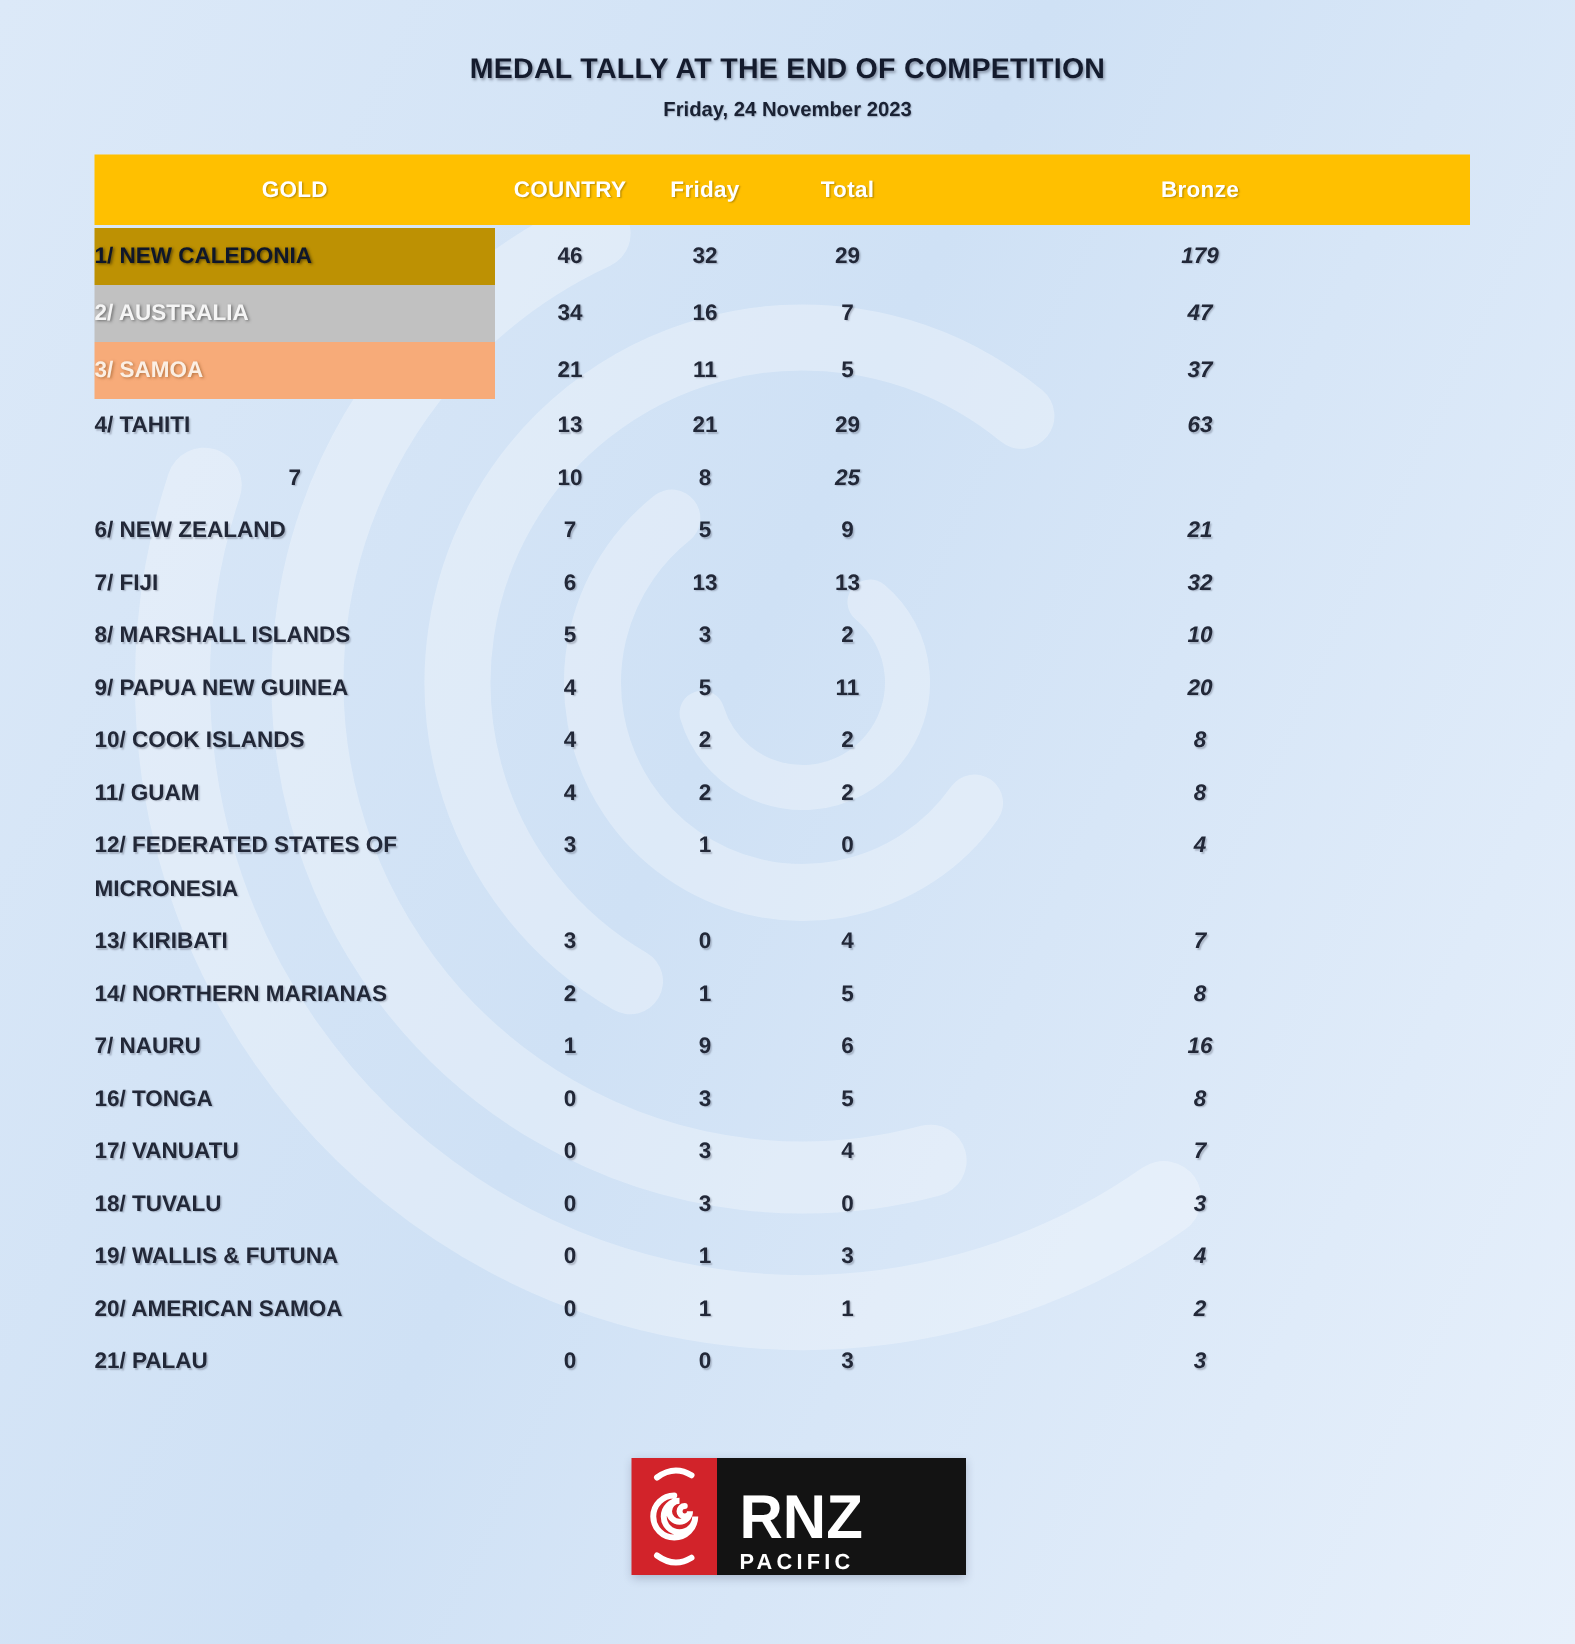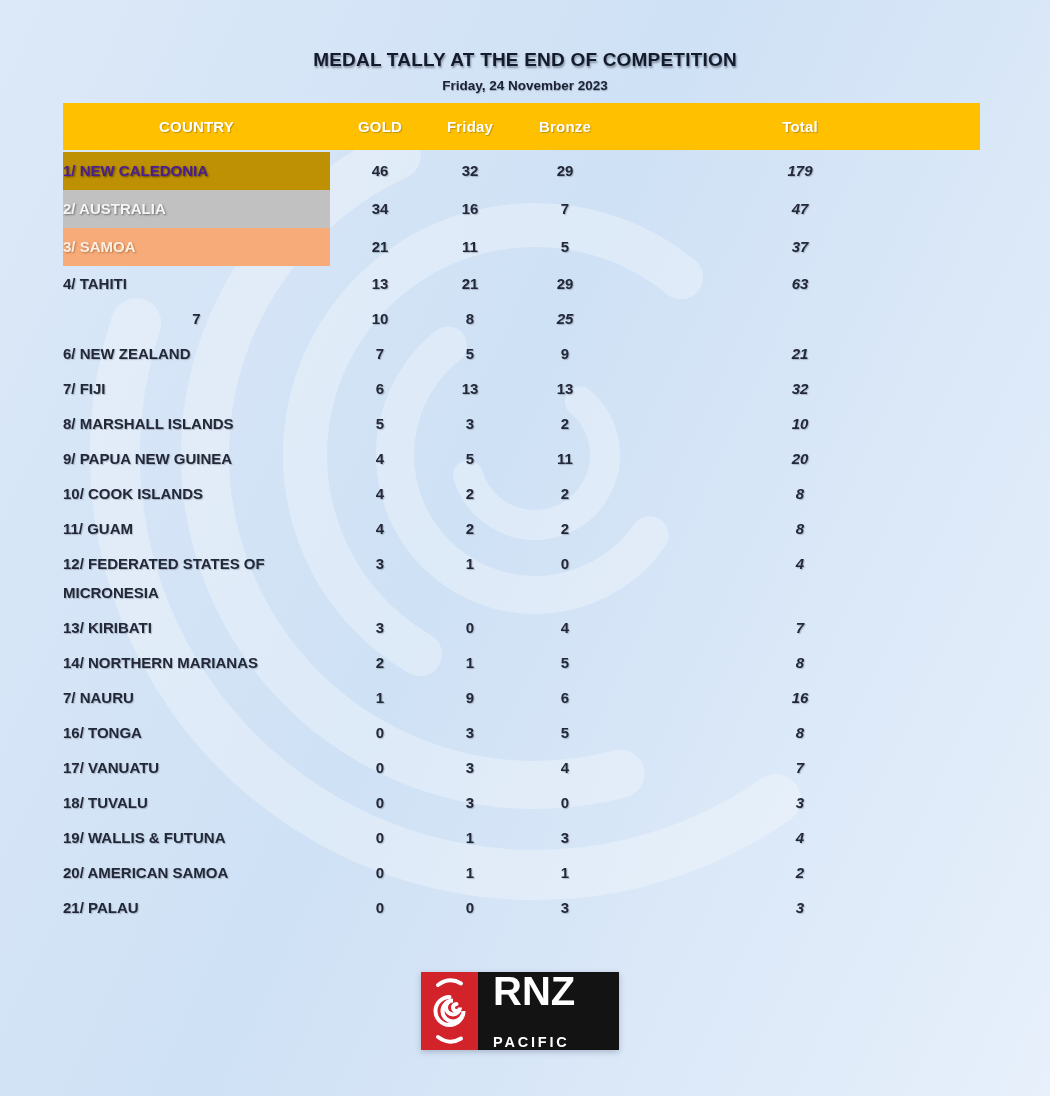--- a/index.html
+++ b/index.html
@@ -3,21 +3,21 @@
 <meta charset="utf-8">
 <style>
   html,body { margin:0; padding:0; background:#ffffff; }
   .canvas {
     position:relative; width:1050px; height:1096px; overflow:hidden;
     background:linear-gradient(115deg, #dce9f8 0%, #cfe1f5 45%, #e7f0fb 100%);
     font-family:"Liberation Sans", sans-serif;
   }
   .watermark { position:absolute; top:0; left:0; pointer-events:none; }
 
-  .titles { position:absolute; top:49px; left:0; width:100%; text-align:center; }
+  .titles { position:absolute; top:36px; left:0; width:100%; text-align:center; }
   .title {
     font-size:19px; font-weight:bold; color:#141b2d; letter-spacing:0.2px;
     text-shadow:1px 1.5px 2px rgba(20,25,45,0.40);
   }
   .subtitle {
     margin-top:7px; font-size:13.5px; font-weight:bold; color:#1a2234;
     text-shadow:0.5px 1px 1px rgba(20,25,45,0.30);
   }
 
   .medal-table { position:absolute; left:63px; top:103px; width:917px; }
@@ -33,30 +33,30 @@
     padding-left:12px; padding-right:10px; text-align:left; line-height:29px;
     color:#222838; font-weight:bold; font-size:15px;
     text-shadow:1px 1px 1px rgba(30,35,55,0.25);
   }
   .num {
     text-align:center; line-height:29px; font-size:15px; font-weight:bold; color:#222838;
     text-shadow:1px 1px 1px rgba(30,35,55,0.25);
   }
   .c-total { font-style:italic; }
   .trow.hl .c-country, .trow.hl .num { line-height:32px; }
-  .c-country.gold   { background:#BD9103; color:#4c1d95; text-shadow:1px 1px 2px rgba(60,45,0,0.75); }
+  .c-country.gold   { background:#BD9103; color:#0f172a; text-shadow:1px 1px 2px rgba(60,45,0,0.75); }
   .c-country.silver { background:#C1C1C1; color:#F5F5F5; text-shadow:1px 1px 2px rgba(80,80,80,0.75); }
   .c-country.bronze { background:#F7AB79; color:#FBEFE4; text-shadow:1px 1px 2px rgba(150,90,40,0.65); }
 
   .logo { position:absolute; left:421px; top:972px; display:flex; height:78px;
           box-shadow:0 2px 6px rgba(30,40,70,0.25); }
   .logo-red { width:57px; background:#D2232A; position:relative; }
   .logo-black {
-    width:141px; background:#131313; color:#ffffff; padding-left:15px; box-sizing:border-box;
-    display:flex; flex-direction:column; justify-content:space-between;
+    width:166px; background:#131313; color:#ffffff; padding-left:15px; box-sizing:border-box;
+    display:flex; flex-direction:column; justify-content:flex-end;
   }
   .logo-rnz { font-size:40px; font-weight:bold; line-height:0.95; transform:scaleY(1.03); transform-origin:left center; }
   .logo-pacific { font-size:14.5px; font-weight:bold; letter-spacing:2.8px; margin-top:3px; }
 </style>
 </head>
 <body>
 
 <div class="canvas">
 
   <svg class="watermark" width="1050" height="1096" viewBox="0 0 1050 1096">
@@ -69,25 +69,25 @@
     </g>
   </svg>
 
   <div class="titles">
     <div class="title">MEDAL TALLY AT THE END OF COMPETITION</div>
     <div class="subtitle">Friday, 24 November 2023</div>
   </div>
 
   <div class="medal-table">
     <div class="thead">
+      <div class="hcell">GOLD</div>
       <div class="hcell">COUNTRY</div>
-      <div class="hcell">GOLD</div>
       <div class="hcell">Friday</div>
+      <div class="hcell">Total</div>
       <div class="hcell">Bronze</div>
-      <div class="hcell">Total</div>
     </div>
     <div class="tbody">
         <div class="trow hl">
       <div class="c-country gold">1/ NEW CALEDONIA</div>
       <div class="num c-gold">46</div>
       <div class="num c-silver">32</div>
       <div class="num c-bronze">29</div>
       <div class="num c-total">179</div>
     </div>
         <div class="trow hl">

